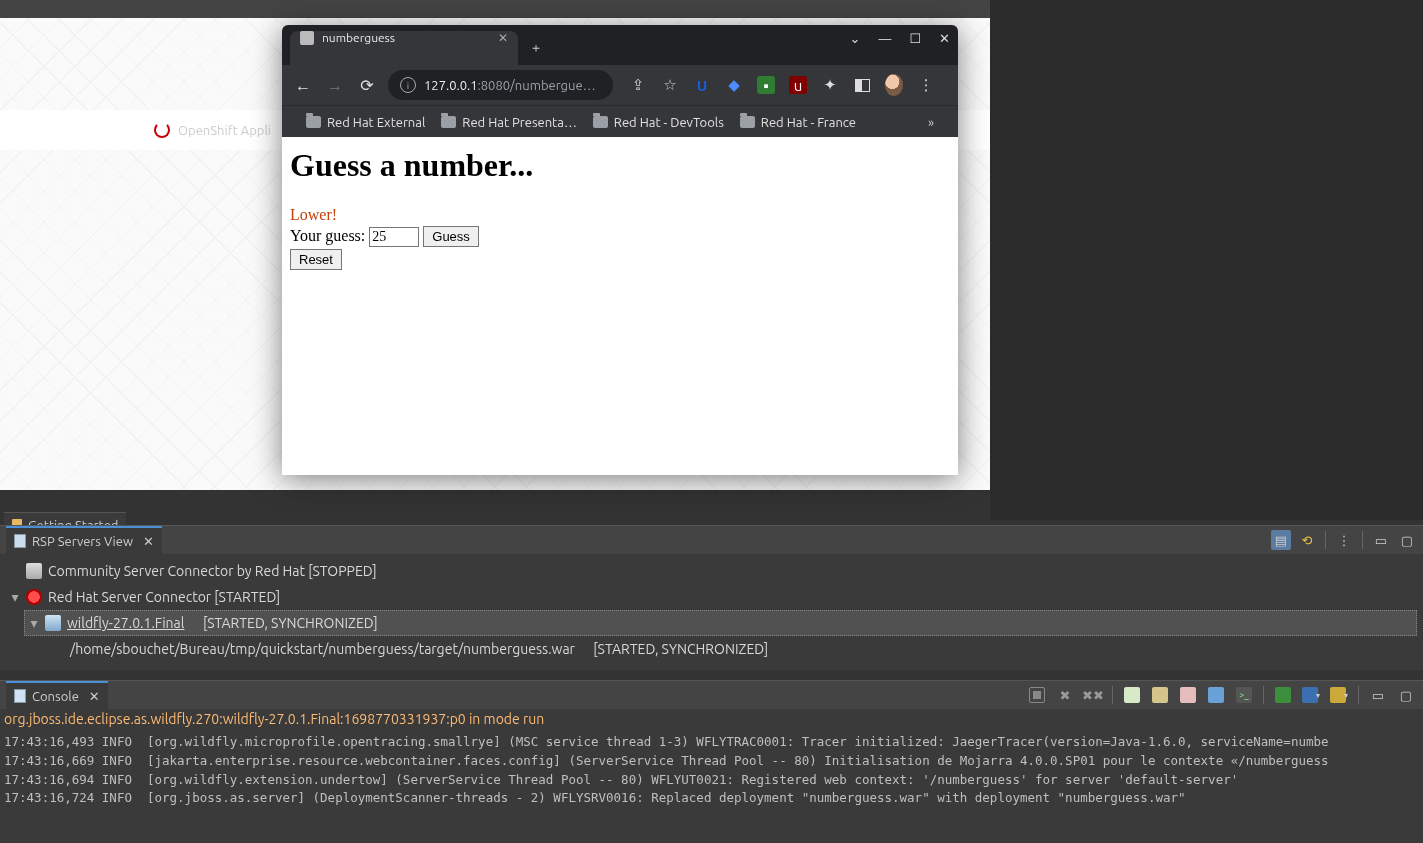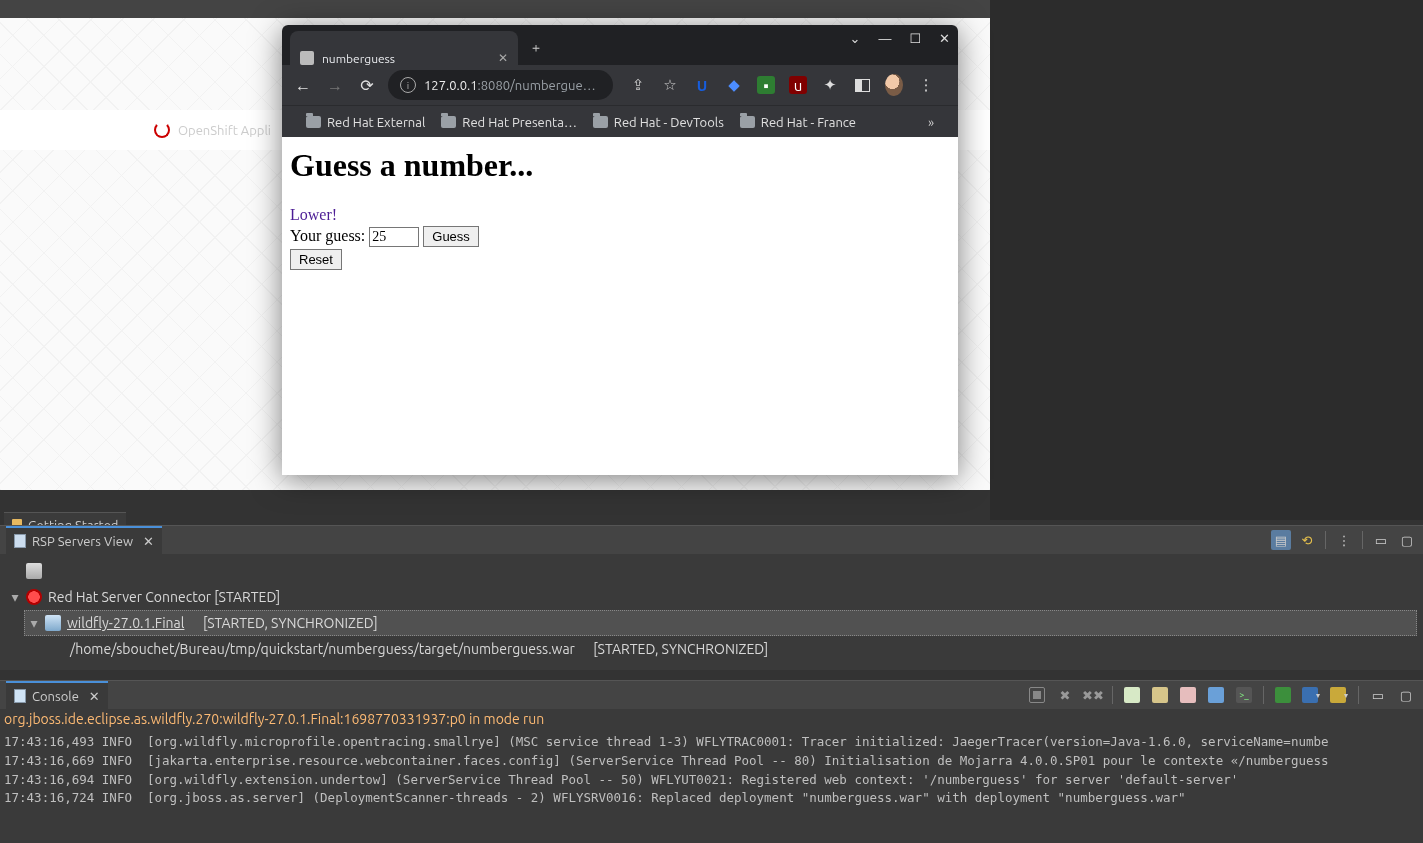--- a/index.html
+++ b/index.html
@@ -57,21 +57,21 @@
     display:flex; flex-direction:column;
     overflow:hidden;
   }
   .tabstrip{
     height:40px; background:#202124;
     display:flex; align-items:flex-end; padding-left:8px; gap:4px;
     position:relative;
   }
   .tab{
     height:34px; width:228px; background:#35363a; border-radius:8px 8px 0 0;
-    display:flex; align-items:flex-end; padding:0 10px; gap:8px; color:#e8eaed; font-size:12px;
+    display:flex; align-items:flex-start; padding:0 10px; gap:8px; color:#e8eaed; font-size:12px;
     position:relative;
   }
   .tab .favicon{ width:14px; height:14px; background:#bbb; border-radius:2px; }
   .tab .close{ margin-left:auto; color:#aaa; cursor:pointer; }
   .newtab{ width:28px; height:28px; display:flex; align-items:center; justify-content:center; color:#ccc; cursor:pointer; margin-bottom:3px; }
   .winctrls{
     position:absolute; right:8px; top:6px; display:flex; gap:18px; color:#ddd;
   }
   .winctrls span{ cursor:pointer; }
   .toolbar{
@@ -111,21 +111,21 @@
   .bm-item{ display:flex; align-items:center; gap:6px; cursor:pointer; }
   .bm-folder{ width:15px; height:12px; background:#9aa0a6; border-radius:2px; position:relative; }
   .bm-folder::before{ content:""; position:absolute; top:-3px; left:0; width:7px; height:3px; background:#9aa0a6; border-radius:1px 1px 0 0; }
   .bm-overflow{ margin-left:auto; color:#ccc; }
 
   .page{
     flex:1; background:#fff; color:#000; padding:10px 8px;
     font-family: "Times New Roman", serif; font-size:16px;
   }
   .page h1{ font-size:32px; font-weight:bold; margin-bottom:22px; }
-  .feedback{ color:#4c1d95; }
+  .feedback{ color:#c2410c; }
   .page input[type=text]{
     width:50px; font-family: inherit; font-size:14px; padding:1px 2px;
     border:1px solid #767676;
   }
   .page button{
     font-family: Arial, sans-serif; font-size:13px; padding:2px 8px;
     background:#efefef; border:1px solid #767676; cursor:pointer;
   }
   .page .row{ margin-top:2px; }
 
@@ -302,20 +302,21 @@
       <span class="ptbtn">⋮</span>
       <span class="sep"></span>
       <span class="ptbtn">▭</span>
       <span class="ptbtn">▢</span>
     </div>
   </div>
   <div class="tree">
     <div class="tree-row">
       <span class="twisty"></span>
       <span class="srv-icon gray"></span>
+      <span>Community Server Connector by Red Hat [STOPPED]</span>
     </div>
     <div class="tree-row">
       <span class="twisty">▾</span>
       <span class="srv-icon red"></span>
       <span>Red Hat Server Connector [STARTED]</span>
     </div>
     <div class="tree-row sel" style="margin-left:18px">
       <span class="twisty">▾</span>
       <span class="srv-icon box"></span>
       <span style="text-decoration:underline">wildfly-27.0.1.Final</span>
@@ -376,15 +377,15 @@
           <span class="drop-caret">▾</span>
         </span>
       <span class="sep"></span>
       <span class="ptbtn">▭</span>
       <span class="ptbtn">▢</span>
     </div>
   </div>
   <div class="console-header">org.jboss.ide.eclipse.as.wildfly.270:wildfly-27.0.1.Final:1698770331937:p0 in mode run</div>
   <div class="console-body"><span>17:43:16,493 INFO  [org.wildfly.microprofile.opentracing.smallrye] (MSC service thread 1-3) WFLYTRAC0001: Tracer initialized: JaegerTracer(version=Java-1.6.0, serviceName=numbe</span>
 <span>17:43:16,669 INFO  [jakarta.enterprise.resource.webcontainer.faces.config] (ServerService Thread Pool -- 80) Initialisation de Mojarra 4.0.0.SP01 pour le contexte «/numberguess</span>
-<span>17:43:16,694 INFO  [org.wildfly.extension.undertow] (ServerService Thread Pool -- 50) WFLYUT0021: Registered web context: '/numberguess' for server 'default-server'</span>
+<span>17:43:16,694 INFO  [org.wildfly.extension.undertow] (ServerService Thread Pool -- 80) WFLYUT0021: Registered web context: '/numberguess' for server 'default-server'</span>
 <span>17:43:16,724 INFO  [org.jboss.as.server] (DeploymentScanner-threads - 2) WFLYSRV0016: Replaced deployment "numberguess.war" with deployment "numberguess.war"</span></div>
 </div>
 
 </body></html>

